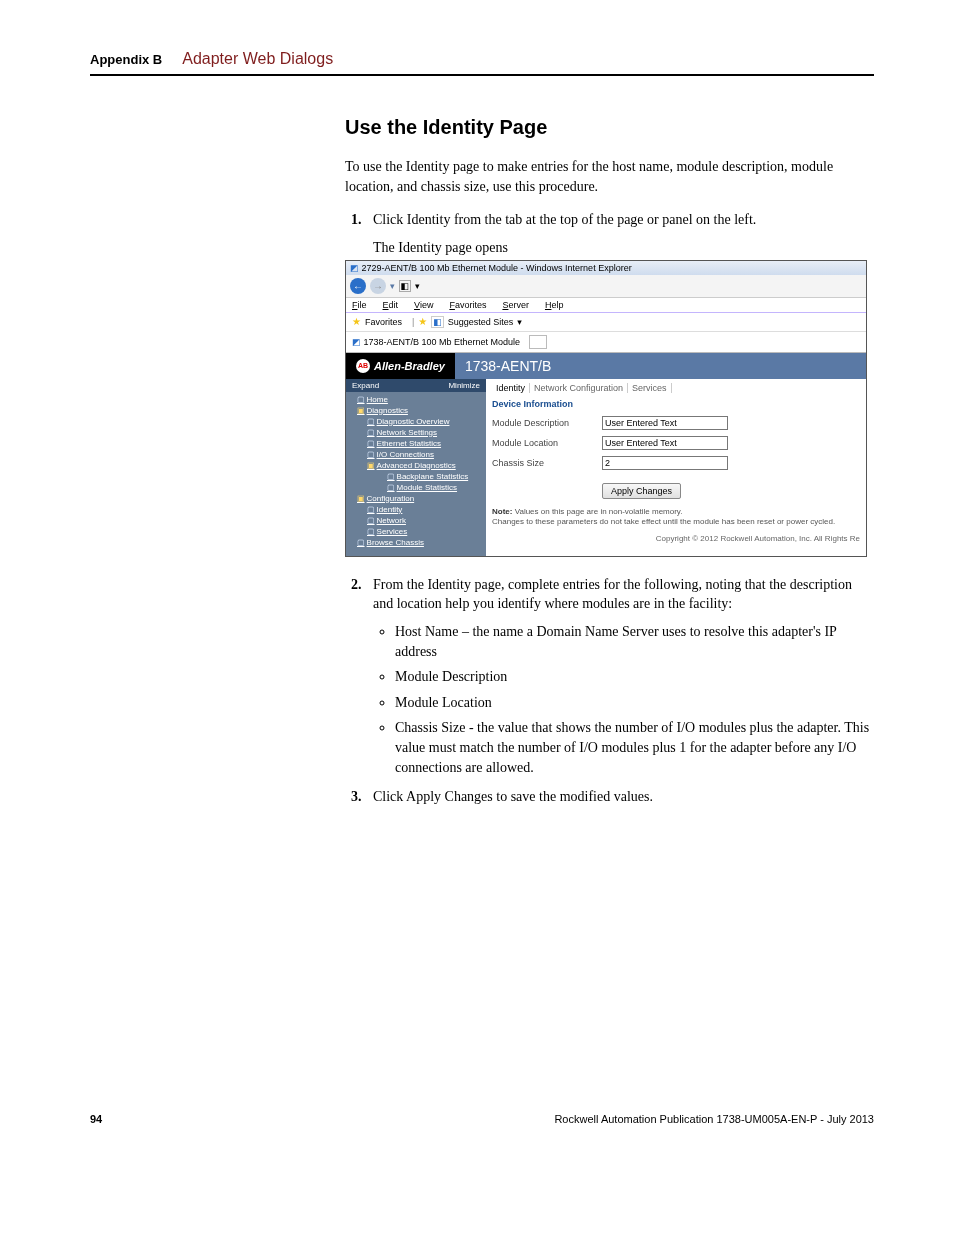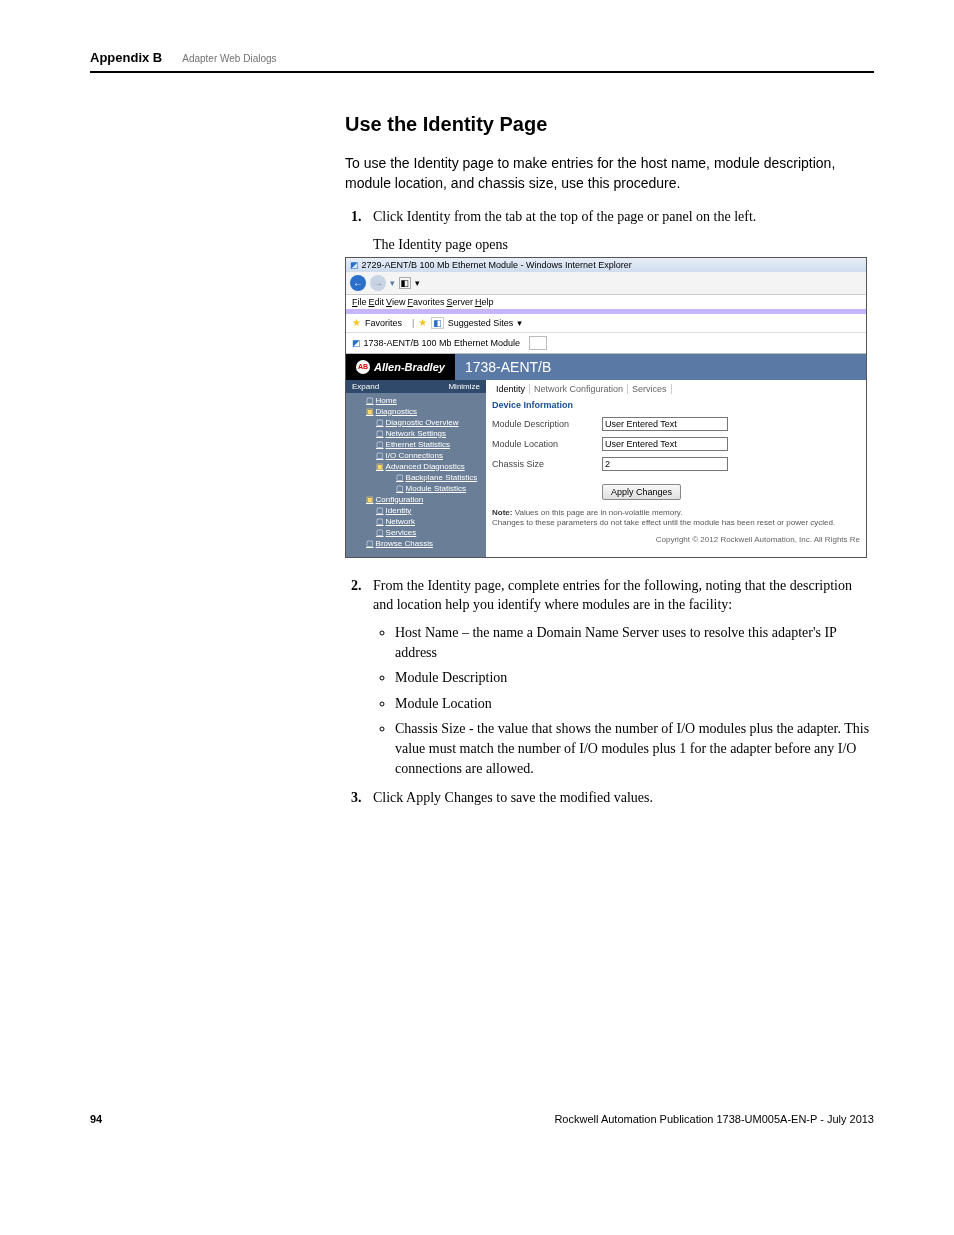--- a/index.html
+++ b/index.html
@@ -18,39 +18,39 @@
     display: flex;
     align-items: baseline;
     gap: 20px;
     margin-bottom: 6px;
   }
   .appendix-label {
     font-weight: bold;
     font-size: 13px;
   }
   .appendix-title {
-    font-size: 10px;
-    color: #737373;
+    font-size: 16px;
+    color: #7f1d1d;
   }
   .header-rule {
     border: none;
     border-top: 2px solid #000;
     margin: 0 0 40px 0;
   }
   .content {
     margin-left: 255px;
   }
   .section-heading {
     font-size: 20px;
     font-weight: bold;
     margin: 0 0 18px 0;
     font-family: Arial, sans-serif;
   }
   .body-text {
-    font-family: Liberation Sans, sans-serif;
+    font-family: Liberation Serif, serif;
     font-size: 14px;
     line-height: 1.4;
     margin: 0 0 14px 0;
   }
   ol.steps {
     font-family: Georgia, 'Times New Roman', serif;
     font-size: 14px;
     padding-left: 20px;
     margin: 0;
   }
@@ -113,22 +113,22 @@
     flex: 1;
     background: #fff;
     border: 1px solid #aaa;
     padding: 1px 4px;
     font-size: 9px;
   }
   .ss-menubar {
     padding: 2px 6px;
     font-size: 9px;
     display: flex;
-    gap: 2px;
-    border-bottom: 5px solid #c4b5fd;
+    gap: 16px;
+    border-bottom: 1px solid #c4b5fd;
     align-items: center;
   }
   .ss-menubar span { text-decoration: underline; text-decoration-color: transparent; }
   .ss-menubar span::first-letter { text-decoration: underline; }
   .ss-favbar {
     padding: 3px 6px;
     font-size: 9px;
     display: flex;
     align-items: center;
     gap: 4px;
@@ -182,21 +182,21 @@
     background: linear-gradient(#6a7f97, #6a7f97);
     color: #fff;
     font-size: 8px;
   }
   .side-head {
     background: #2f4a6b;
     display: flex;
     justify-content: space-between;
     padding: 2px 6px;
   }
-  .side-tree { padding: 2px 4px 8px 20px; }
+  .side-tree { padding: 2px 4px 8px 11px; }
   .side-tree a { color: #fff; text-decoration: underline; display: block; padding: 1px 0; }
   .tree-group { margin-left: 10px; }
   .tree-sub { margin-left: 20px; }
   .folder-icon { color: #ffd86b; margin-right: 2px; font-size: 8px; }
   .page-icon { color: #dbe9ff; margin-right: 2px; font-size: 8px; }
   .ss-main {
     flex: 1;
     padding: 4px 6px 6px 6px;
     color: #333;
   }

